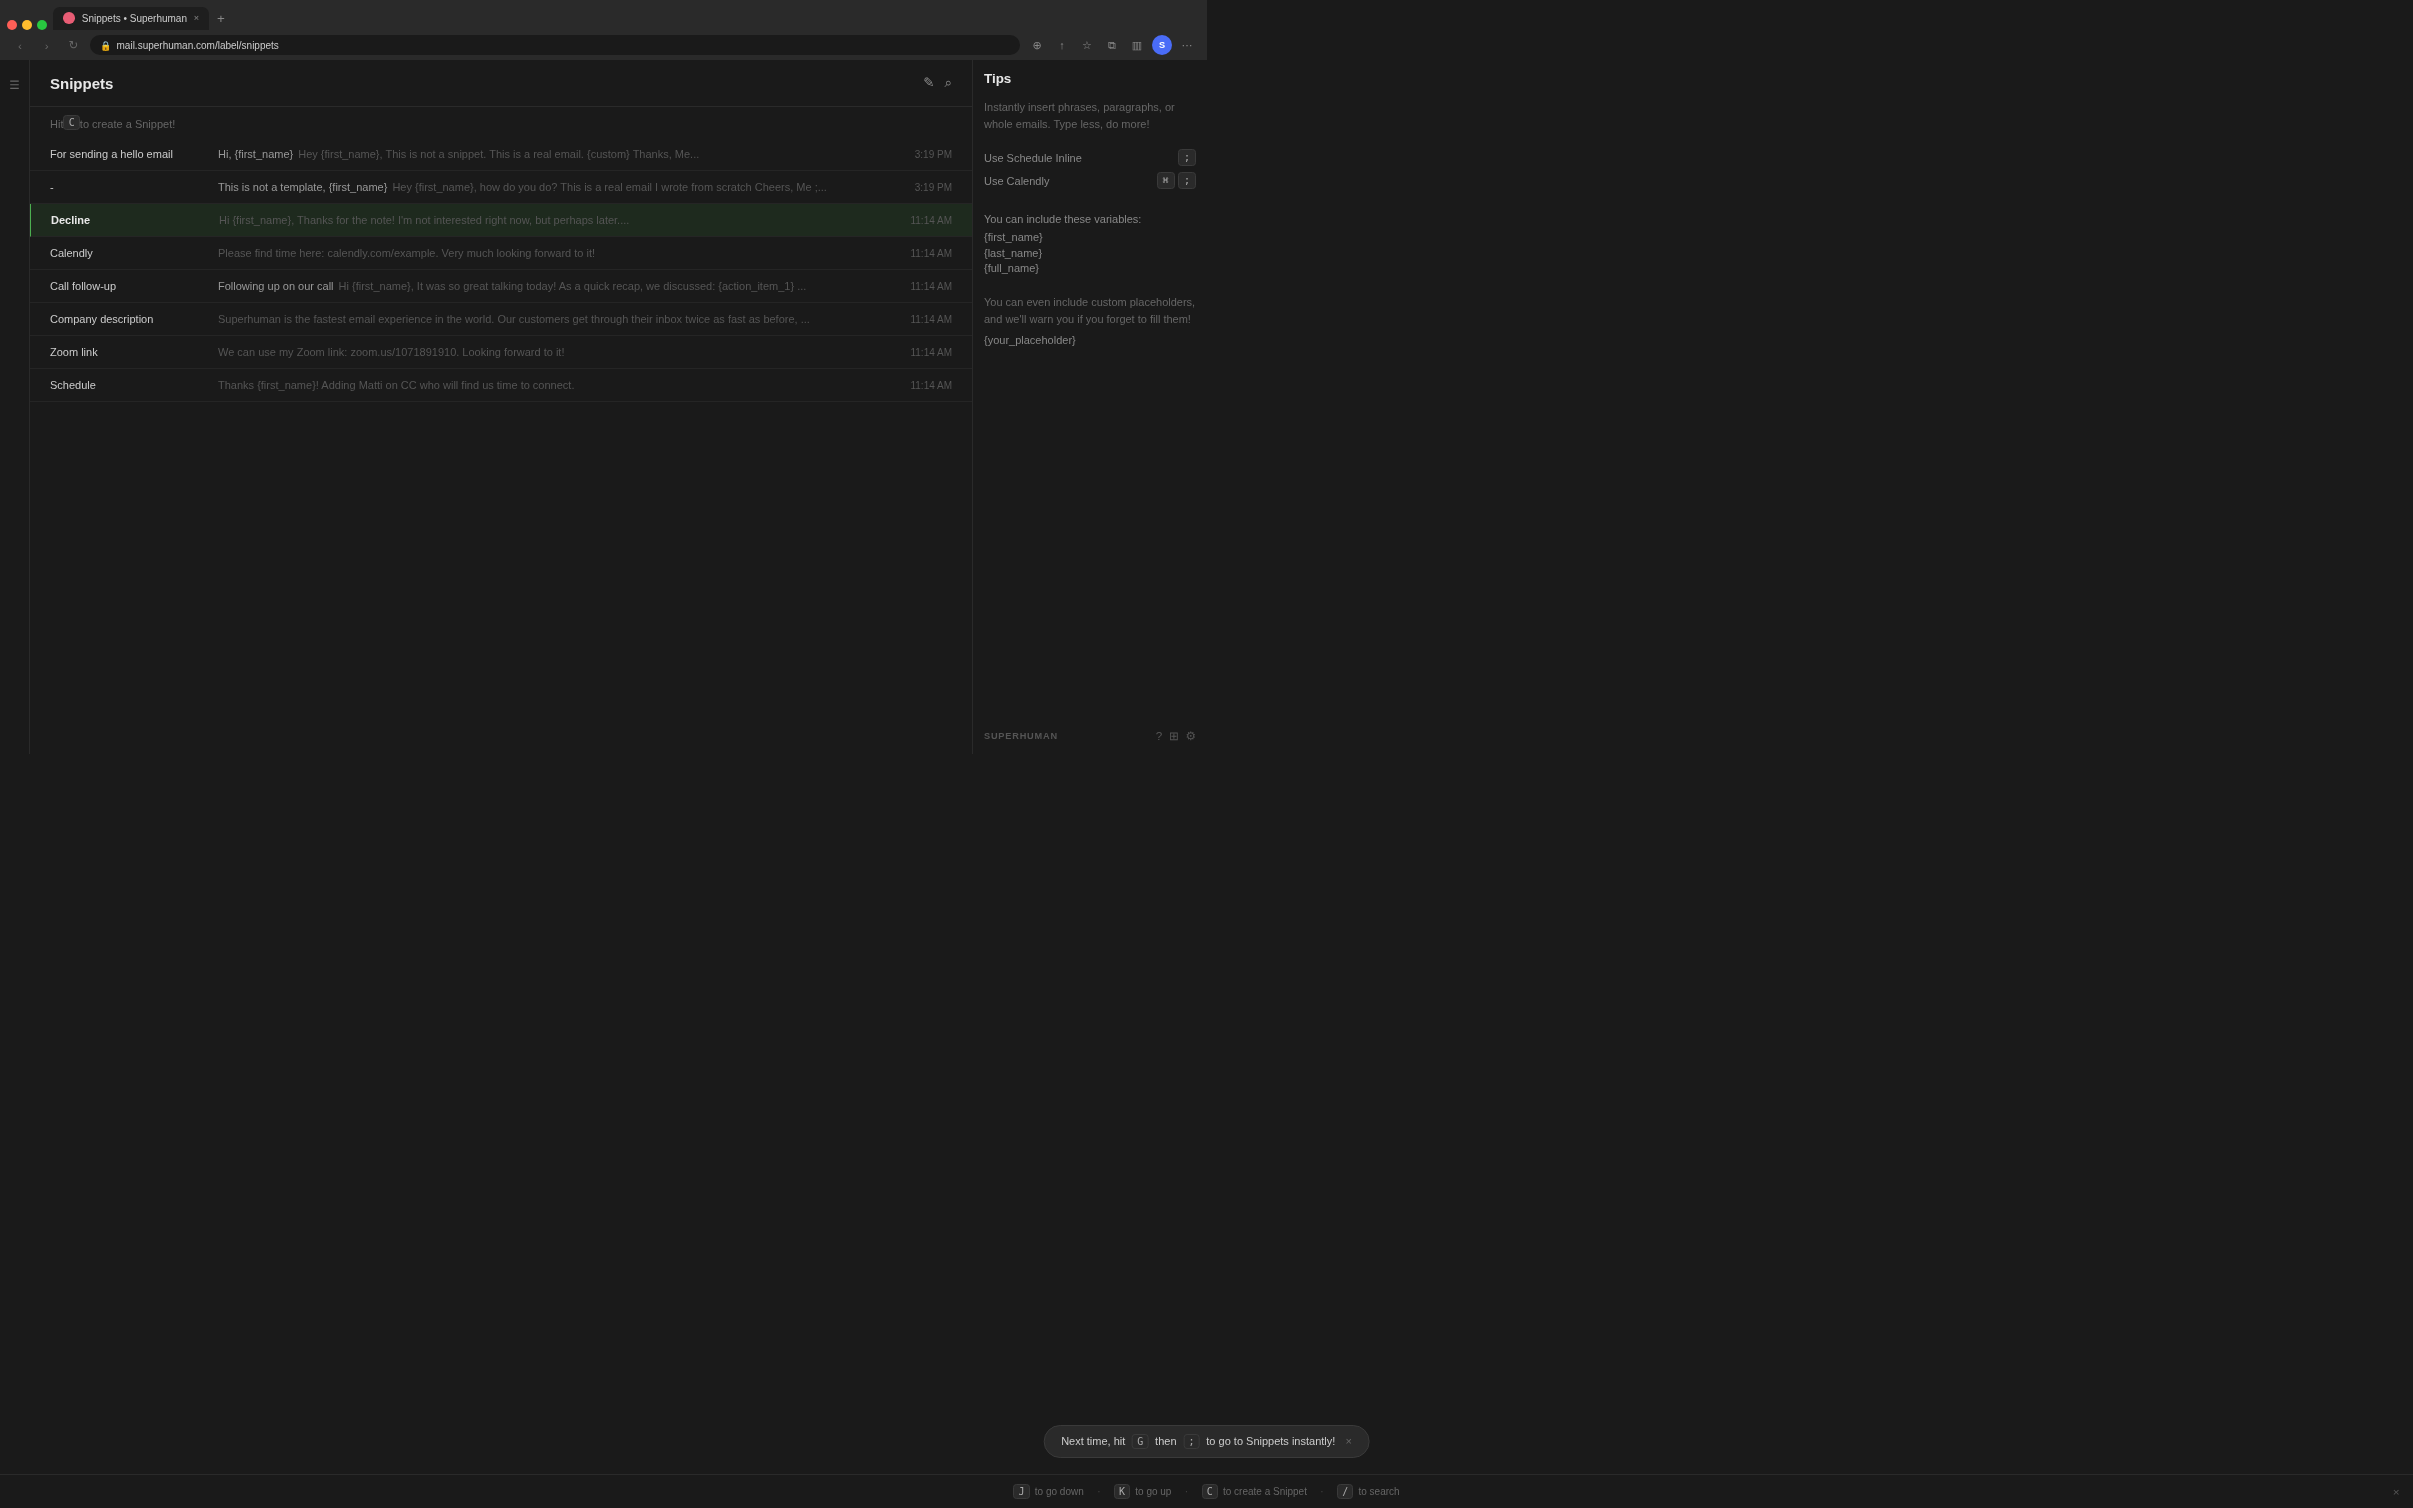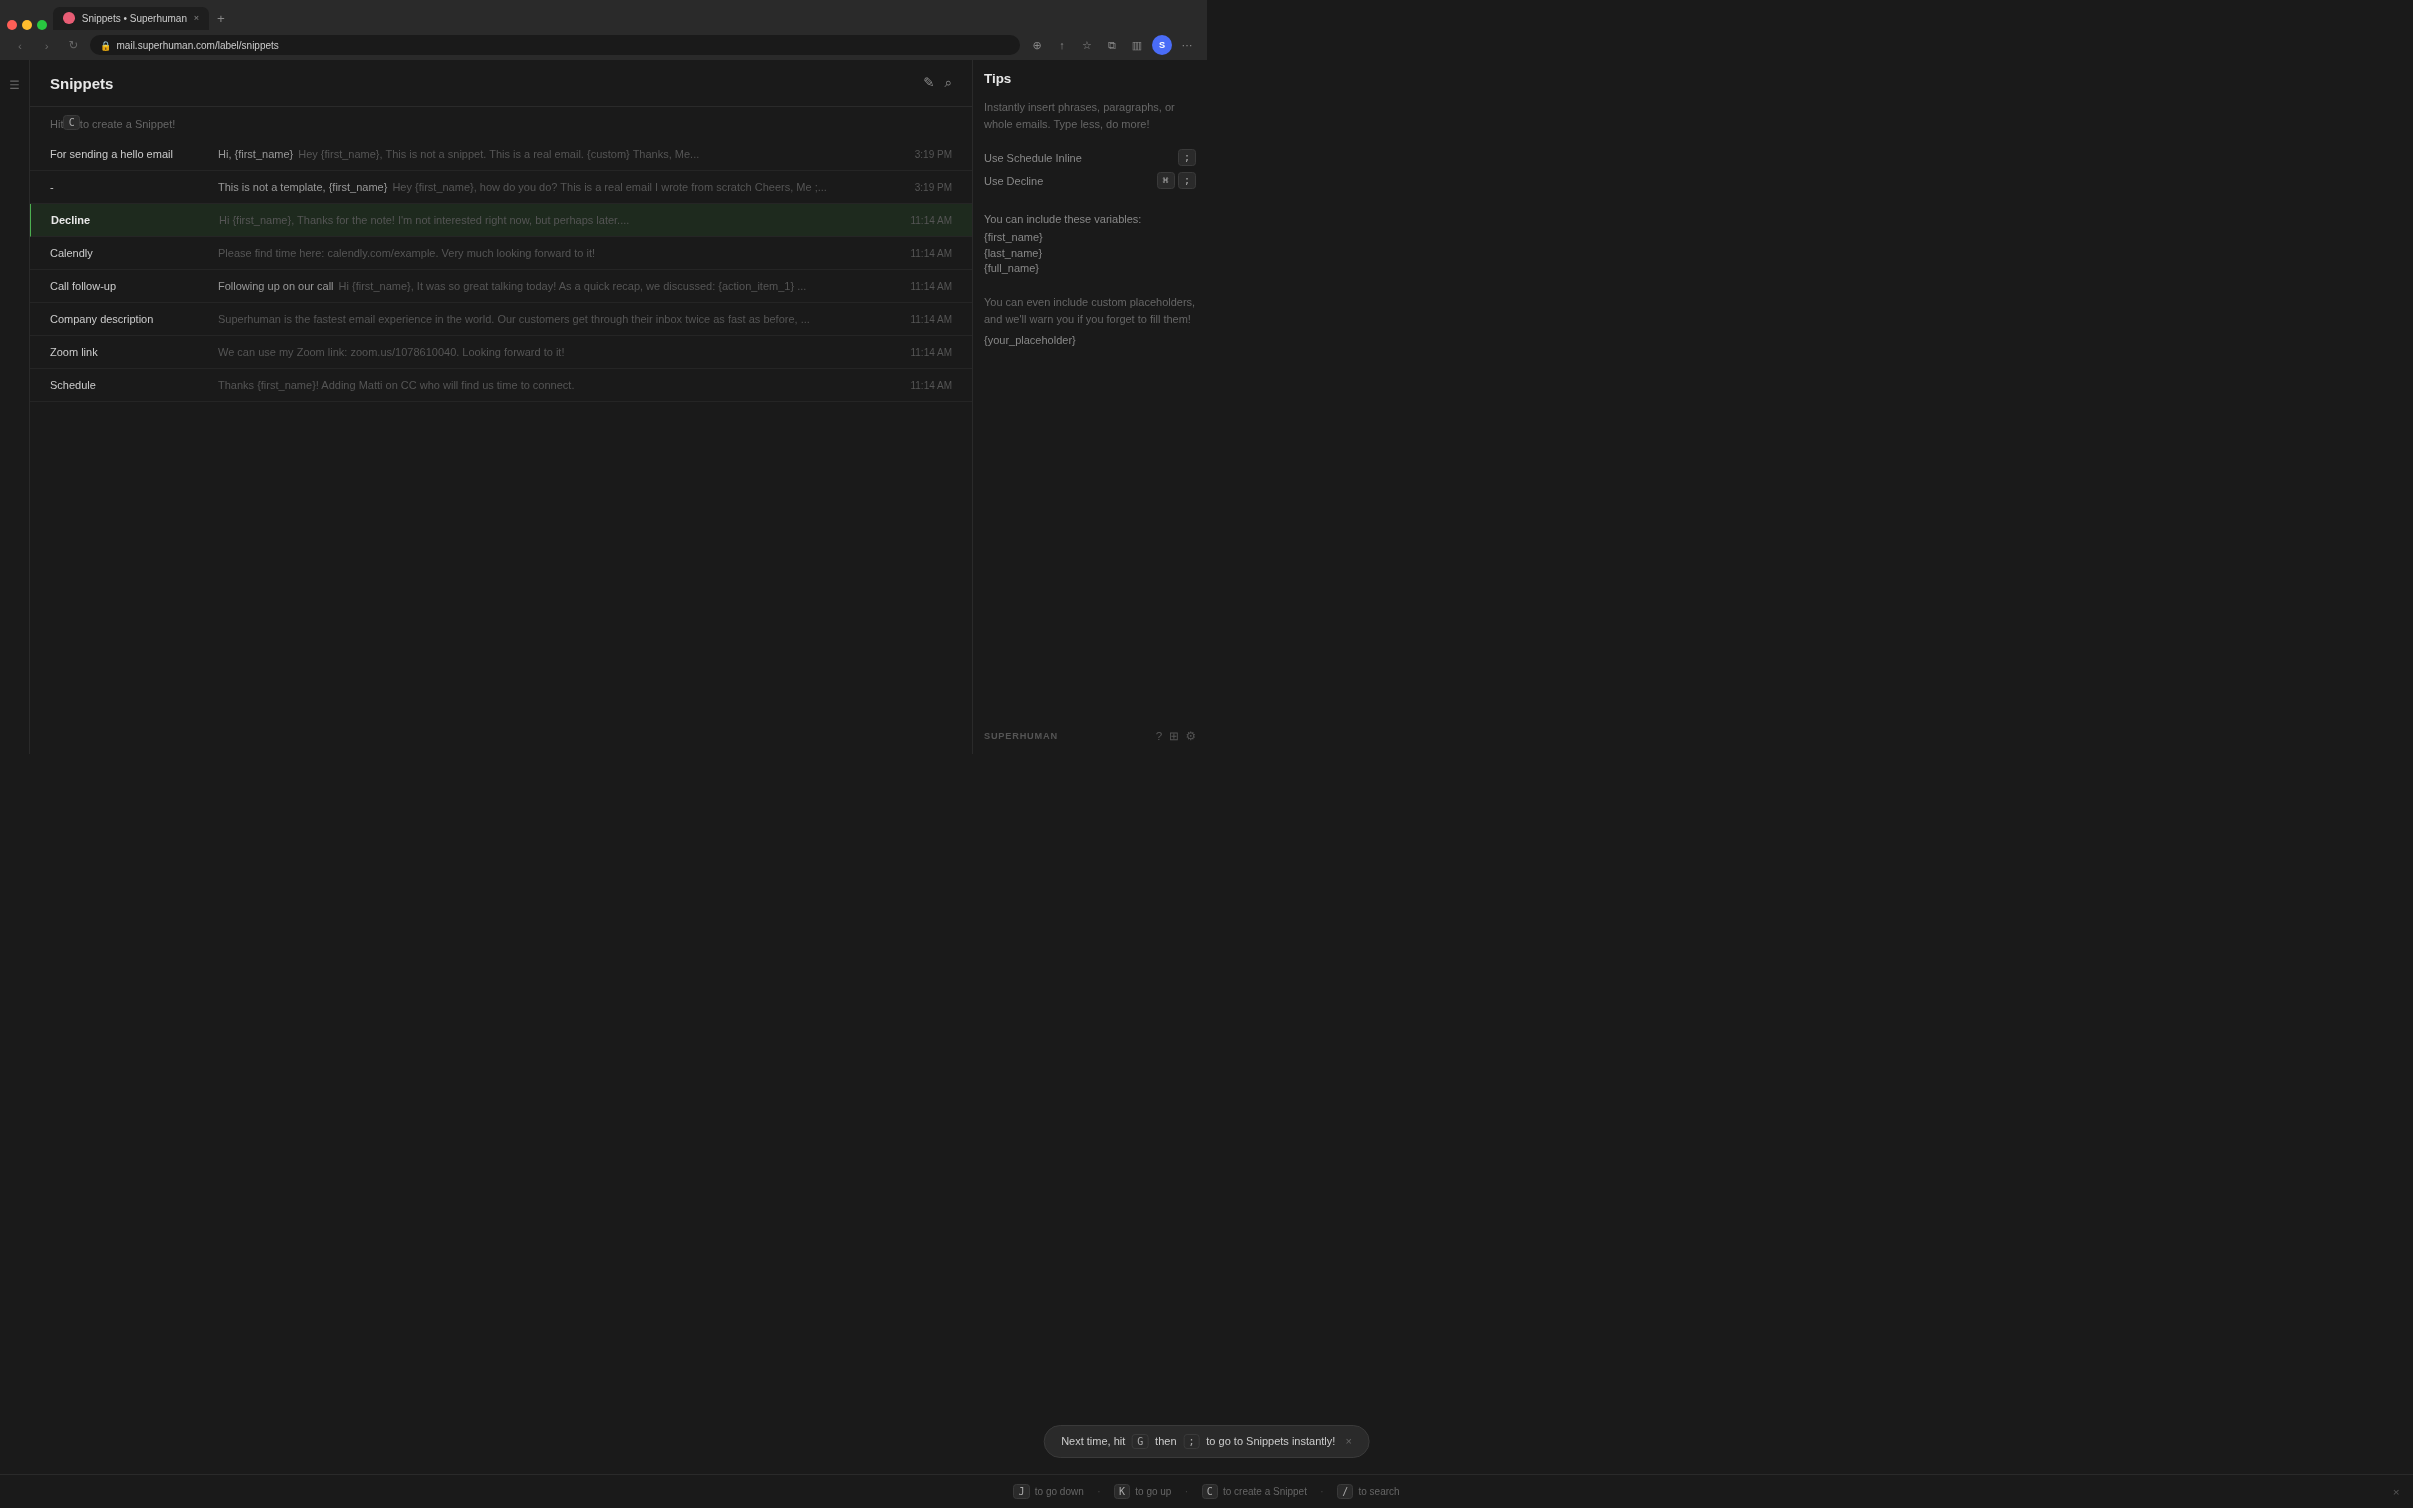--- a/index.html
+++ b/index.html
@@ -513,21 +513,21 @@
         <div class="snippet-row">
           <div class="snippet-name">Company description</div>
           <div class="snippet-preview">
             <span class="snippet-preview-text">Superhuman is the fastest email experience in the world. Our customers get through their inbox twice as fast as before, ...</span>
           </div>
           <div class="snippet-time">11:14 AM</div>
         </div>
         <div class="snippet-row">
           <div class="snippet-name">Zoom link</div>
           <div class="snippet-preview">
-            <span class="snippet-preview-text">We can use my Zoom link: zoom.us/1078610040. Looking forward to it!</span>
+            <span class="snippet-preview-text">We can use my Zoom link: zoom.us/1071891910. Looking forward to it!</span>
           </div>
           <div class="snippet-time">11:14 AM</div>
         </div>
         <div class="snippet-row">
           <div class="snippet-name">Schedule</div>
           <div class="snippet-preview">
             <span class="snippet-preview-text">Thanks {first_name}! Adding Matti on CC who will find us time to connect.</span>
           </div>
           <div class="snippet-time">11:14 AM</div>
         </div>
@@ -539,21 +539,21 @@
     <div class="tips-description">Instantly insert phrases, paragraphs, or whole emails. Type less, do more!</div>
 
     <div class="tips-action">
       <span class="tips-action-label">Use Schedule Inline</span>
       <div class="tips-action-keys">
         <span class="tips-kbd">;</span>
       </div>
     </div>
 
     <div class="tips-action">
-      <span class="tips-action-label">Use Decline</span>
+      <span class="tips-action-label">Use Calendly</span>
       <div class="tips-action-keys">
         <span class="tips-kbd">⌘</span>
         <span class="tips-kbd">;</span>
       </div>
     </div>
 
     <div style="margin-top: 17px;">
       <div class="tips-section-title">You can include these variables:</div>
       <div class="tips-variable">{first_name}</div>
       <div class="tips-variable">{last_name}</div>

